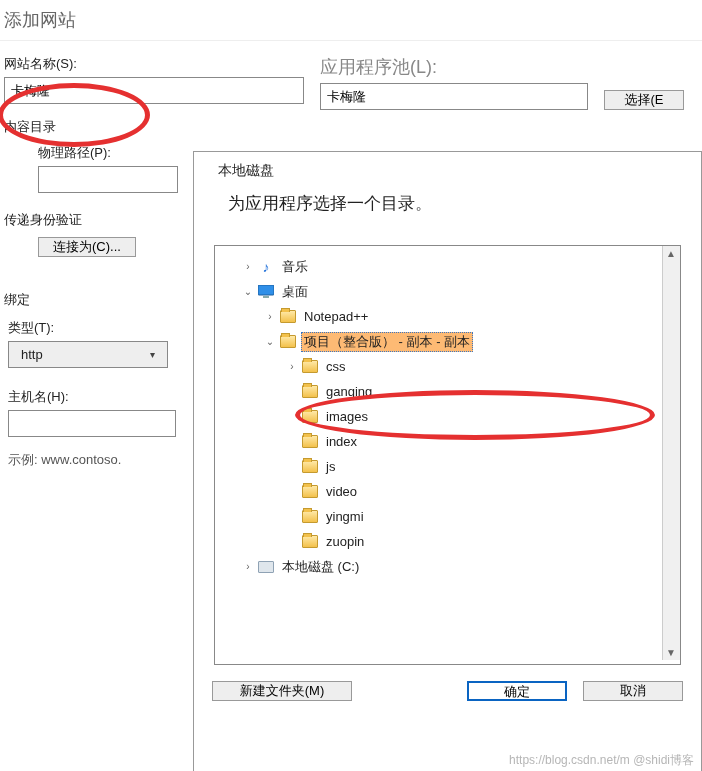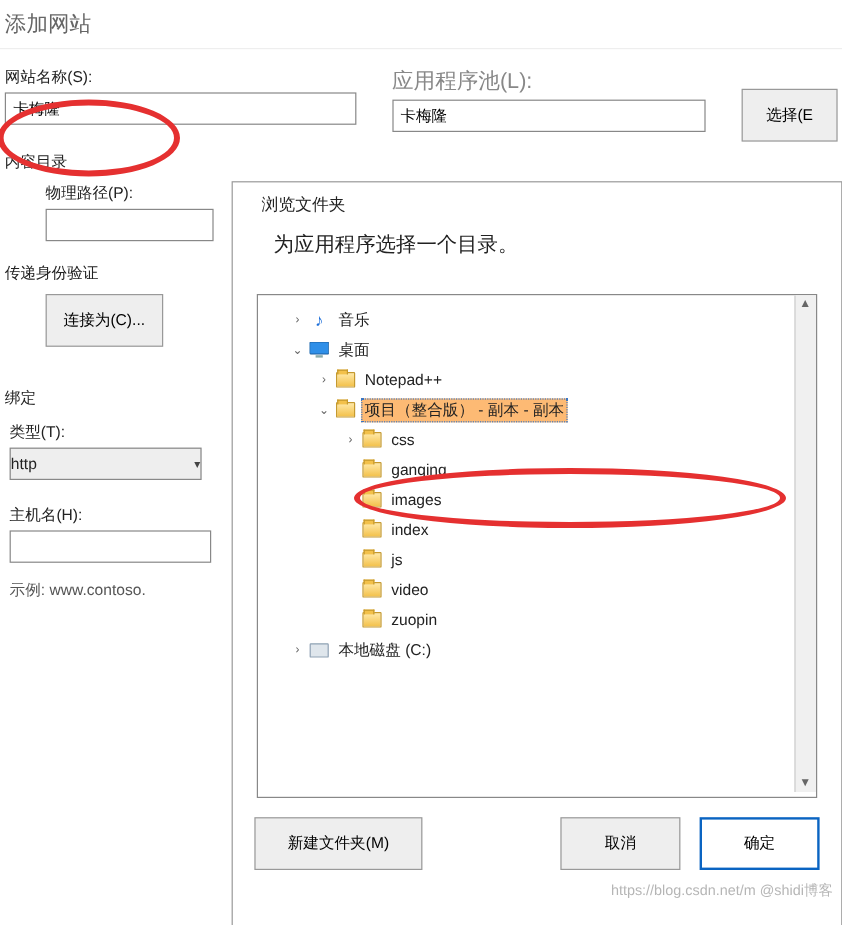--- a/index.html
+++ b/index.html
@@ -16,47 +16,47 @@
     .win-title {
       padding: 8px 4px;
       color: #666;
       font-size: 18px;
       border-bottom: 1px solid #eee;
     }
     .form-area {
       padding: 14px 4px 0 4px;
       position: relative;
     }
-    .row { display: flex; gap: 30px; margin-bottom: 0; }
+    .row { display: flex; gap: 16px; margin-bottom: 0; }
     .field { display: flex; flex-direction: column; }
     .label { color: #222; font-size: 13px; margin-bottom: 4px; }
     .label-placeholder { color: #888; font-size: 18px; margin-bottom: 4px; }
     input[type=text], .textinput {
       height: 27px;
       border: 1px solid #888;
       padding: 2px 6px;
       font-size: 13px;
       background: #fff;
     }
     .readonly { background: #f4f4f4; border: 1px solid #bbb; }
     .btn {
-      height: 44px;
+      height: 20px;
       border: 1px solid #999;
       background: #eee;
       padding: 0 14px;
       font-size: 13px;
       cursor: pointer;
     }
     .section-title { font-size: 13px; margin: 8px 0 8px 0; }
     .indent { margin-left: 34px; }
     .select {
       height: 27px;
       border: 1px solid #888;
       background: #eee;
-      padding: 0 0;
+      padding: 0 12px;
       width: 160px;
       display: flex; align-items: center; justify-content: space-between;
     }
     .example { color: #555; margin-top: 14px; }
 
     
     .browse-dialog {
       position: absolute;
       left: 193px;
       top: 151px;
@@ -157,21 +157,21 @@
     .anno {
       position: absolute;
       border: 5px solid #e53030;
       border-radius: 50%;
       pointer-events: none;
     }
     .anno1 { left: -2px; top: 83px; width: 152px; height: 64px; }
     .anno2 { left: 295px; top: 390px; width: 360px; height: 50px; }
     .watermark {
       position: absolute;
-      right: 8px; bottom: 20px;
+      right: 8px; bottom: 2px;
       color: rgba(120,120,120,0.55);
       font-size: 12px;
       pointer-events: none;
     }
   </style>
 </head>
 <body>
 
 <div class="win-title">添加网站</div>
 
@@ -211,21 +211,21 @@
     </div>
 
     <div class="label" style="margin-top:20px">主机名(H):</div>
     <input type="text" class="textinput" style="width: 168px;" value="">
 
     <div class="example">示例: www.contoso.</div>
   </div>
 </div>
 
 <div class="browse-dialog">
-  <div class="dlg-title">浏览文件夹</div>
+  <div class="dlg-title">本地磁盘</div>
   <div class="dlg-instr">为应用程序选择一个目录。</div>
 
   <div class="tree-wrap">
     <div class="tree-scroll"></div>
     <ul class="tree" style="padding-left:22px">
       <li>
         <div class="tree-row">
           <span class="exp">›</span>
           <span class="ic ic-music">♪</span>
           <span class="tree-label">音乐</span>
@@ -314,20 +314,29 @@
                     </span>
                 <span class="tree-label">video</span>
               </div>
                 </li>
               <li>
                   <div class="tree-row">
                 <span class="exp"></span>
                 <span class="ic">
                       <span class="ic-folder"></span>
                     </span>
+                <span class="tree-label">yingmi</span>
+              </div>
+                </li>
+              <li>
+                  <div class="tree-row">
+                <span class="exp"></span>
+                <span class="ic">
+                      <span class="ic-folder"></span>
+                    </span>
                 <span class="tree-label">zuopin</span>
               </div>
                 </li>
             </ul>
           </li>
         </ul>
       </li>
       <li>
         <div class="tree-row">
           <span class="exp">›</span>
@@ -336,20 +345,20 @@
             </span>
           <span class="tree-label">本地磁盘 (C:)</span>
         </div>
       </li>
     </ul>
   </div>
 
   <div class="dlg-foot">
     <button class="btn">新建文件夹(M)</button>
     <span class="spacer"></span>
+    <button class="btn btn-primary" style="width:100px">确定</button>
     <button class="btn" style="width:100px">取消</button>
-    <button class="btn btn-primary" style="width:100px">确定</button>
   </div>
 </div>
 
 <div class="anno anno1"></div>
 <div class="anno anno2"></div>
 <div class="watermark">https://blog.csdn.net/m @shidi博客</div>
 
 </body></html>

